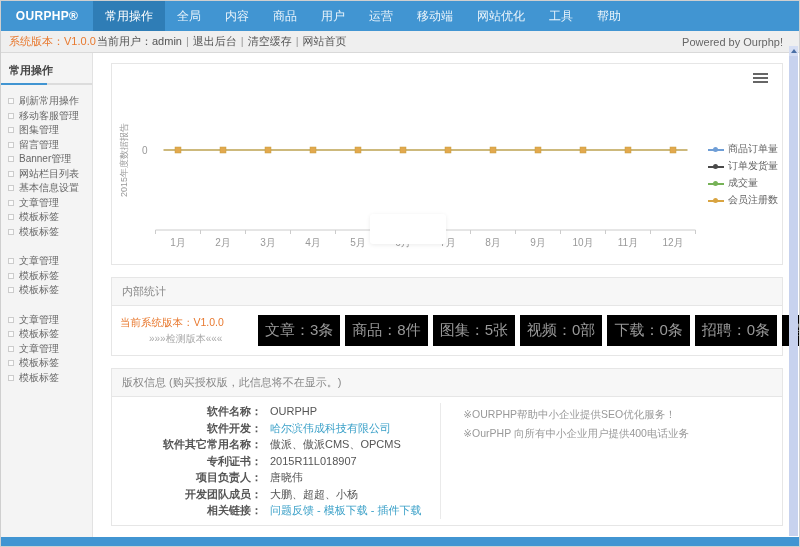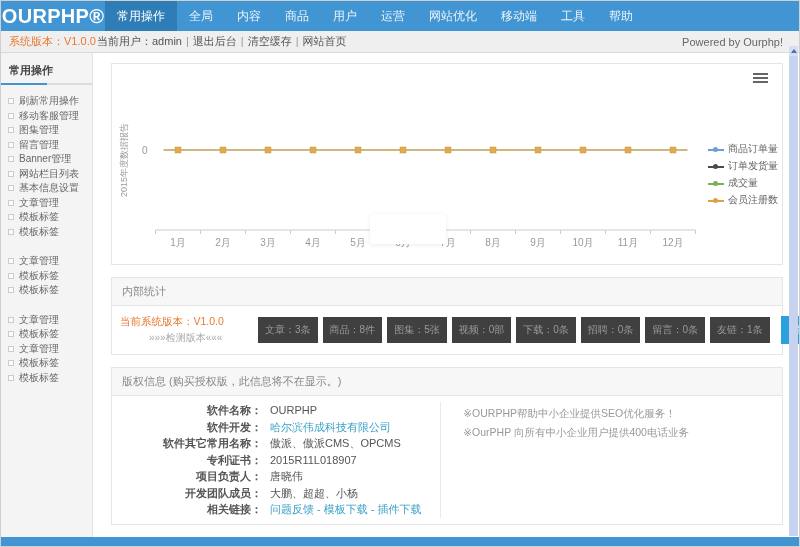--- a/index.html
+++ b/index.html
@@ -1,21 +1,21 @@
 <!DOCTYPE html>
 <html><head>
 <meta charset="utf-8">
 <style>
   *{box-sizing:border-box;margin:0;padding:0;font-family:"Liberation Sans","DejaVu Sans",sans-serif;}
   html,body{width:800px;height:547px;background:#fff;}
   .page{width:800px;height:547px;position:relative;overflow:hidden;background:#fff;border:1px solid #cfcfcf;}
 
   
   .topbar{height:30px;background:#4195d2;display:flex;align-items:stretch;}
-  .logo{width:104px;color:#fff;font-weight:bold;font-size:20px;display:flex;align-items:center;justify-content:center;letter-spacing:.3px;}
+  .logo{width:92px;color:#fff;font-weight:bold;font-size:12px;display:flex;align-items:center;justify-content:center;letter-spacing:.3px;}
   .topnav{display:flex;}
   .nav-item{color:#eaf4fb;font-size:12px;line-height:30px;padding:0 12px;cursor:pointer;white-space:nowrap;}
   .nav-item.active{background:#2f7db6;color:#fff;}
 
   
   .infobar{height:22px;background:#efefef;border-bottom:1px solid #d9d9d9;display:flex;align-items:center;font-size:11px;}
   .version{width:92px;padding-left:8px;color:#e8792f;white-space:nowrap;}
   .userinfo{flex:1;color:#555;padding-left:4px;white-space:nowrap;}
   .sep{color:#999;margin:0 4px;}
   .ui-link{color:#555;cursor:pointer;}
@@ -46,21 +46,21 @@
   .lg-glyph .ln{position:absolute;left:0;right:0;top:3px;height:2px;}
   .lg-glyph .dt{position:absolute;left:5px;top:1px;width:5px;height:5px;border-radius:50%;}
   .tooltip-patch{position:absolute;left:258px;top:150px;width:76px;height:30px;background:#fff;border-radius:3px;box-shadow:0 1px 4px rgba(0,0,0,.08);}
 
   
   .stats-body{display:flex;align-items:center;padding:9px 8px;}
   .stats-left{flex:0 0 138px;}
   .stats-ver{font-size:10.5px;color:#e8792f;white-space:nowrap;}
   .stats-check{font-size:10px;color:#aaa;margin-top:2px;padding-left:6px;cursor:pointer;white-space:nowrap;margin-left:23px;}
   .badges{display:flex;}
-  .badge{background:#404040;color:#999;font-size:10px;padding:6px 7px;margin-right:5px;white-space:nowrap;}
+  .badge{background:#000000;color:#999;font-size:15px;padding:6px 7px;margin-right:5px;white-space:nowrap;}
   .traffic-btn{margin-left:6px;background:#2ba0dc;color:#fff;font-size:10.5px;padding:7px 11px;border:none;cursor:pointer;white-space:nowrap;}
 
   
   .copy-body{display:flex;padding:6px 0;}
   .copy-left{flex:0 0 49%;}
   .copy-row{display:flex;line-height:16.5px;font-size:11px;}
   .copy-label{flex:0 0 150px;text-align:right;font-weight:bold;color:#555;white-space:nowrap;}
   .copy-val{padding-left:8px;color:#555;white-space:nowrap;}
   .copy-val.link{color:#3aa0c8;cursor:pointer;}
   .copy-right{flex:1;border-left:1px solid #eaeaea;padding:2px 10px 0 22px;}
@@ -79,22 +79,22 @@
 
   <header class="topbar">
     <div class="logo">OURPHP®</div>
     <nav class="topnav" id="topnav">
         <div class="nav-item active">常用操作</div>
         <div class="nav-item">全局</div>
         <div class="nav-item">内容</div>
         <div class="nav-item">商品</div>
         <div class="nav-item">用户</div>
         <div class="nav-item">运营</div>
+        <div class="nav-item">移动端</div>
         <div class="nav-item">网站优化</div>
-        <div class="nav-item">移动端</div>
         <div class="nav-item">工具</div>
         <div class="nav-item">帮助</div>
       </nav>
   </header>
 
   <div class="infobar">
     <div class="version">系统版本：V1.0.0</div>
     <div class="userinfo" id="userinfo"><span>当前用户：admin</span><span class="sep">|</span><span class="ui-link">退出后台</span><span class="sep">|</span><span class="ui-link">清空缓存</span><span class="sep">|</span><span class="ui-link">网站首页</span></div>
     <div class="powered">Powered by Ourphp!</div>
   </div>

